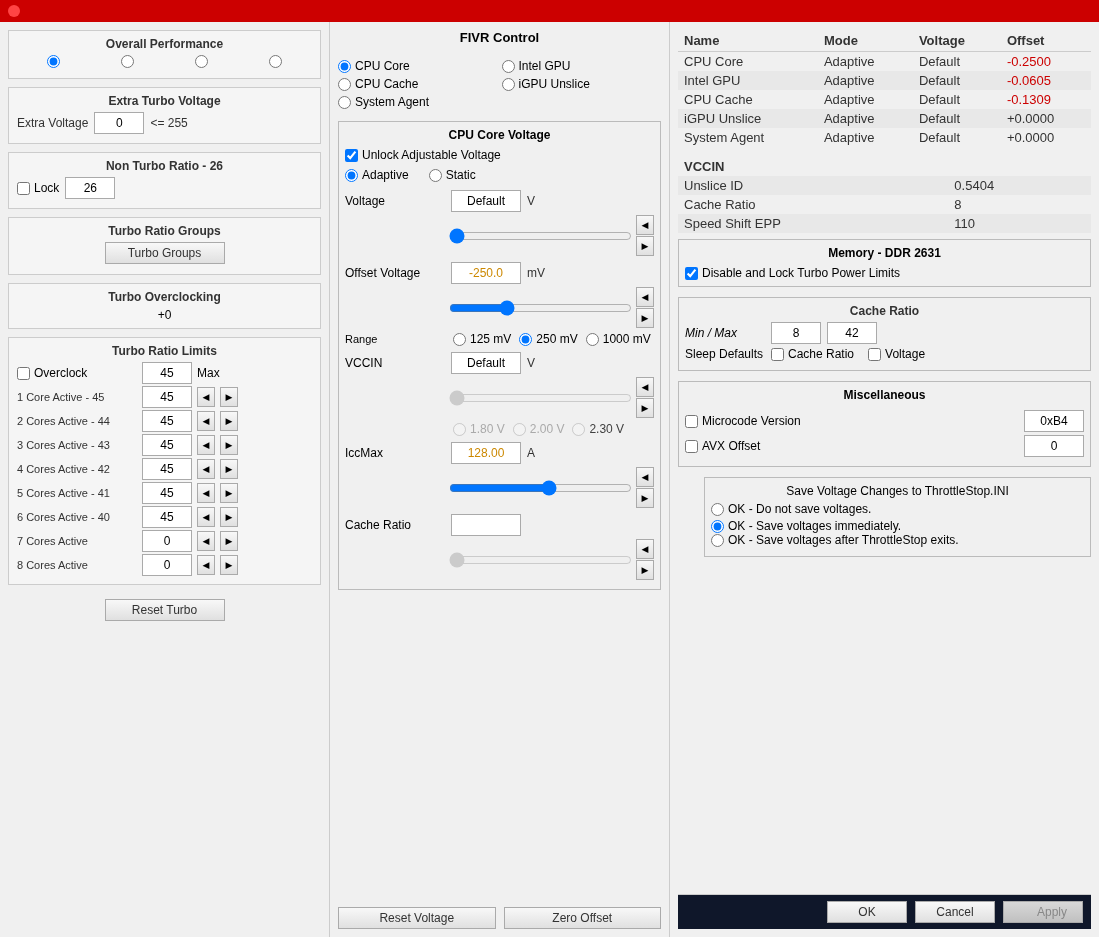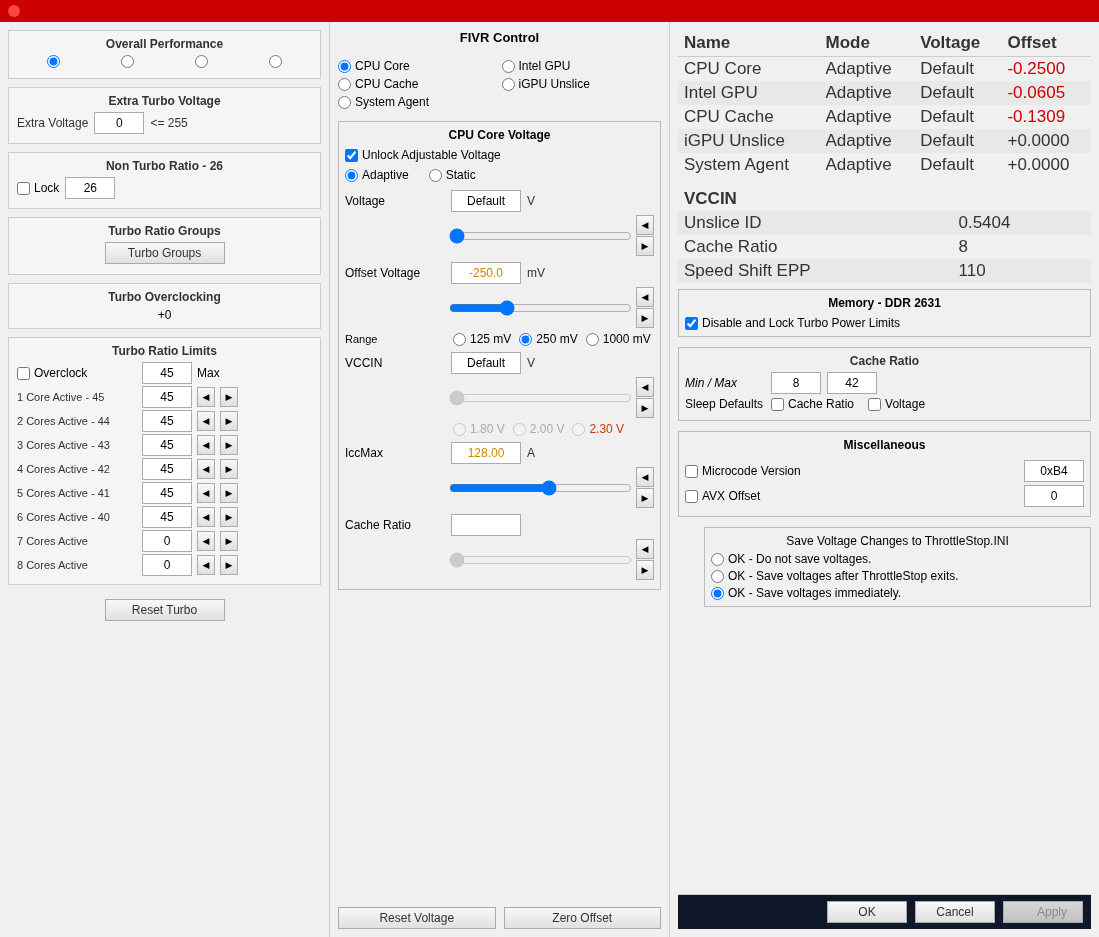--- a/index.html
+++ b/index.html
@@ -180,21 +180,21 @@
       flex: 1;
       background: #f0f0f0;
       padding: 8px;
       display: flex;
       flex-direction: column;
       gap: 6px;
     }
     table.fivr-table {
       width: 100%;
       border-collapse: collapse;
-      font-size: 17px;
+      font-size: 13px;
     }
     table.fivr-table th {
       text-align: left;
       padding: 3px 6px;
       font-weight: 600;
       border-bottom: 1px solid #ccc;
       color: #333;
     }
     table.fivr-table td {
       padding: 2px 6px;
@@ -474,21 +474,21 @@
         <label class="check-label">
           <input type="radio" name="vccinrange" disabled="" style="">
           <span style="color:#aaa;">1.80 V</span>
         </label>
         <label class="check-label">
           <input type="radio" name="vccinrange" disabled="" style="">
           <span style="color:#aaa;">2.00 V</span>
         </label>
         <label class="check-label">
           <input type="radio" name="vccinrange" disabled="" style="">
-          <span style="color:#c2410c;">2.30 V</span>
+          <span style="color:#404040;">2.30 V</span>
         </label>
       </div>
 
       <div class="row-flex" style="margin-top:6px;">
         <span style="width:100px;">IccMax</span>
         <input type="text" class="voltage-input" value="128.00" style="color: rgb(204, 136, 0);">
         <span class="unit-label">A</span>
       </div>
       <div class="slider-row">
         <span style="width:100px;"></span>
@@ -635,27 +635,27 @@
         <input type="text" class="num-input-md" value="0" style="margin-left: auto;">
       </div>
     </div>
 
     <div class="save-voltage-box">
       <div class="save-title">Save Voltage Changes to ThrottleStop.INI</div>
       <label class="check-label" style="margin-bottom:3px;">
         <input type="radio" name="savevolt" style="">
         <span>OK - Do not save voltages.</span>
       </label>
+      <label class="check-label">
+        <input type="radio" name="savevolt" checked="" style="">
+        <span>OK - Save voltages immediately.</span>
+      </label>
       <label class="check-label" style="margin-bottom:3px;">
         <input type="radio" name="savevolt" style="">
         <span>OK - Save voltages after ThrottleStop exits.</span>
-      </label>
-      <label class="check-label">
-        <input type="radio" name="savevolt" checked="" style="">
-        <span>OK - Save voltages immediately.</span>
       </label>
     </div>
 
     <div class="bottom-bar">
       <button class="btn" style="min-width:80px;">OK</button>
       <button class="btn" style="min-width:80px;">Cancel</button>
       <button class="btn btn-apply" style="min-width:80px;">Apply</button>
     </div>
   </div>
 

